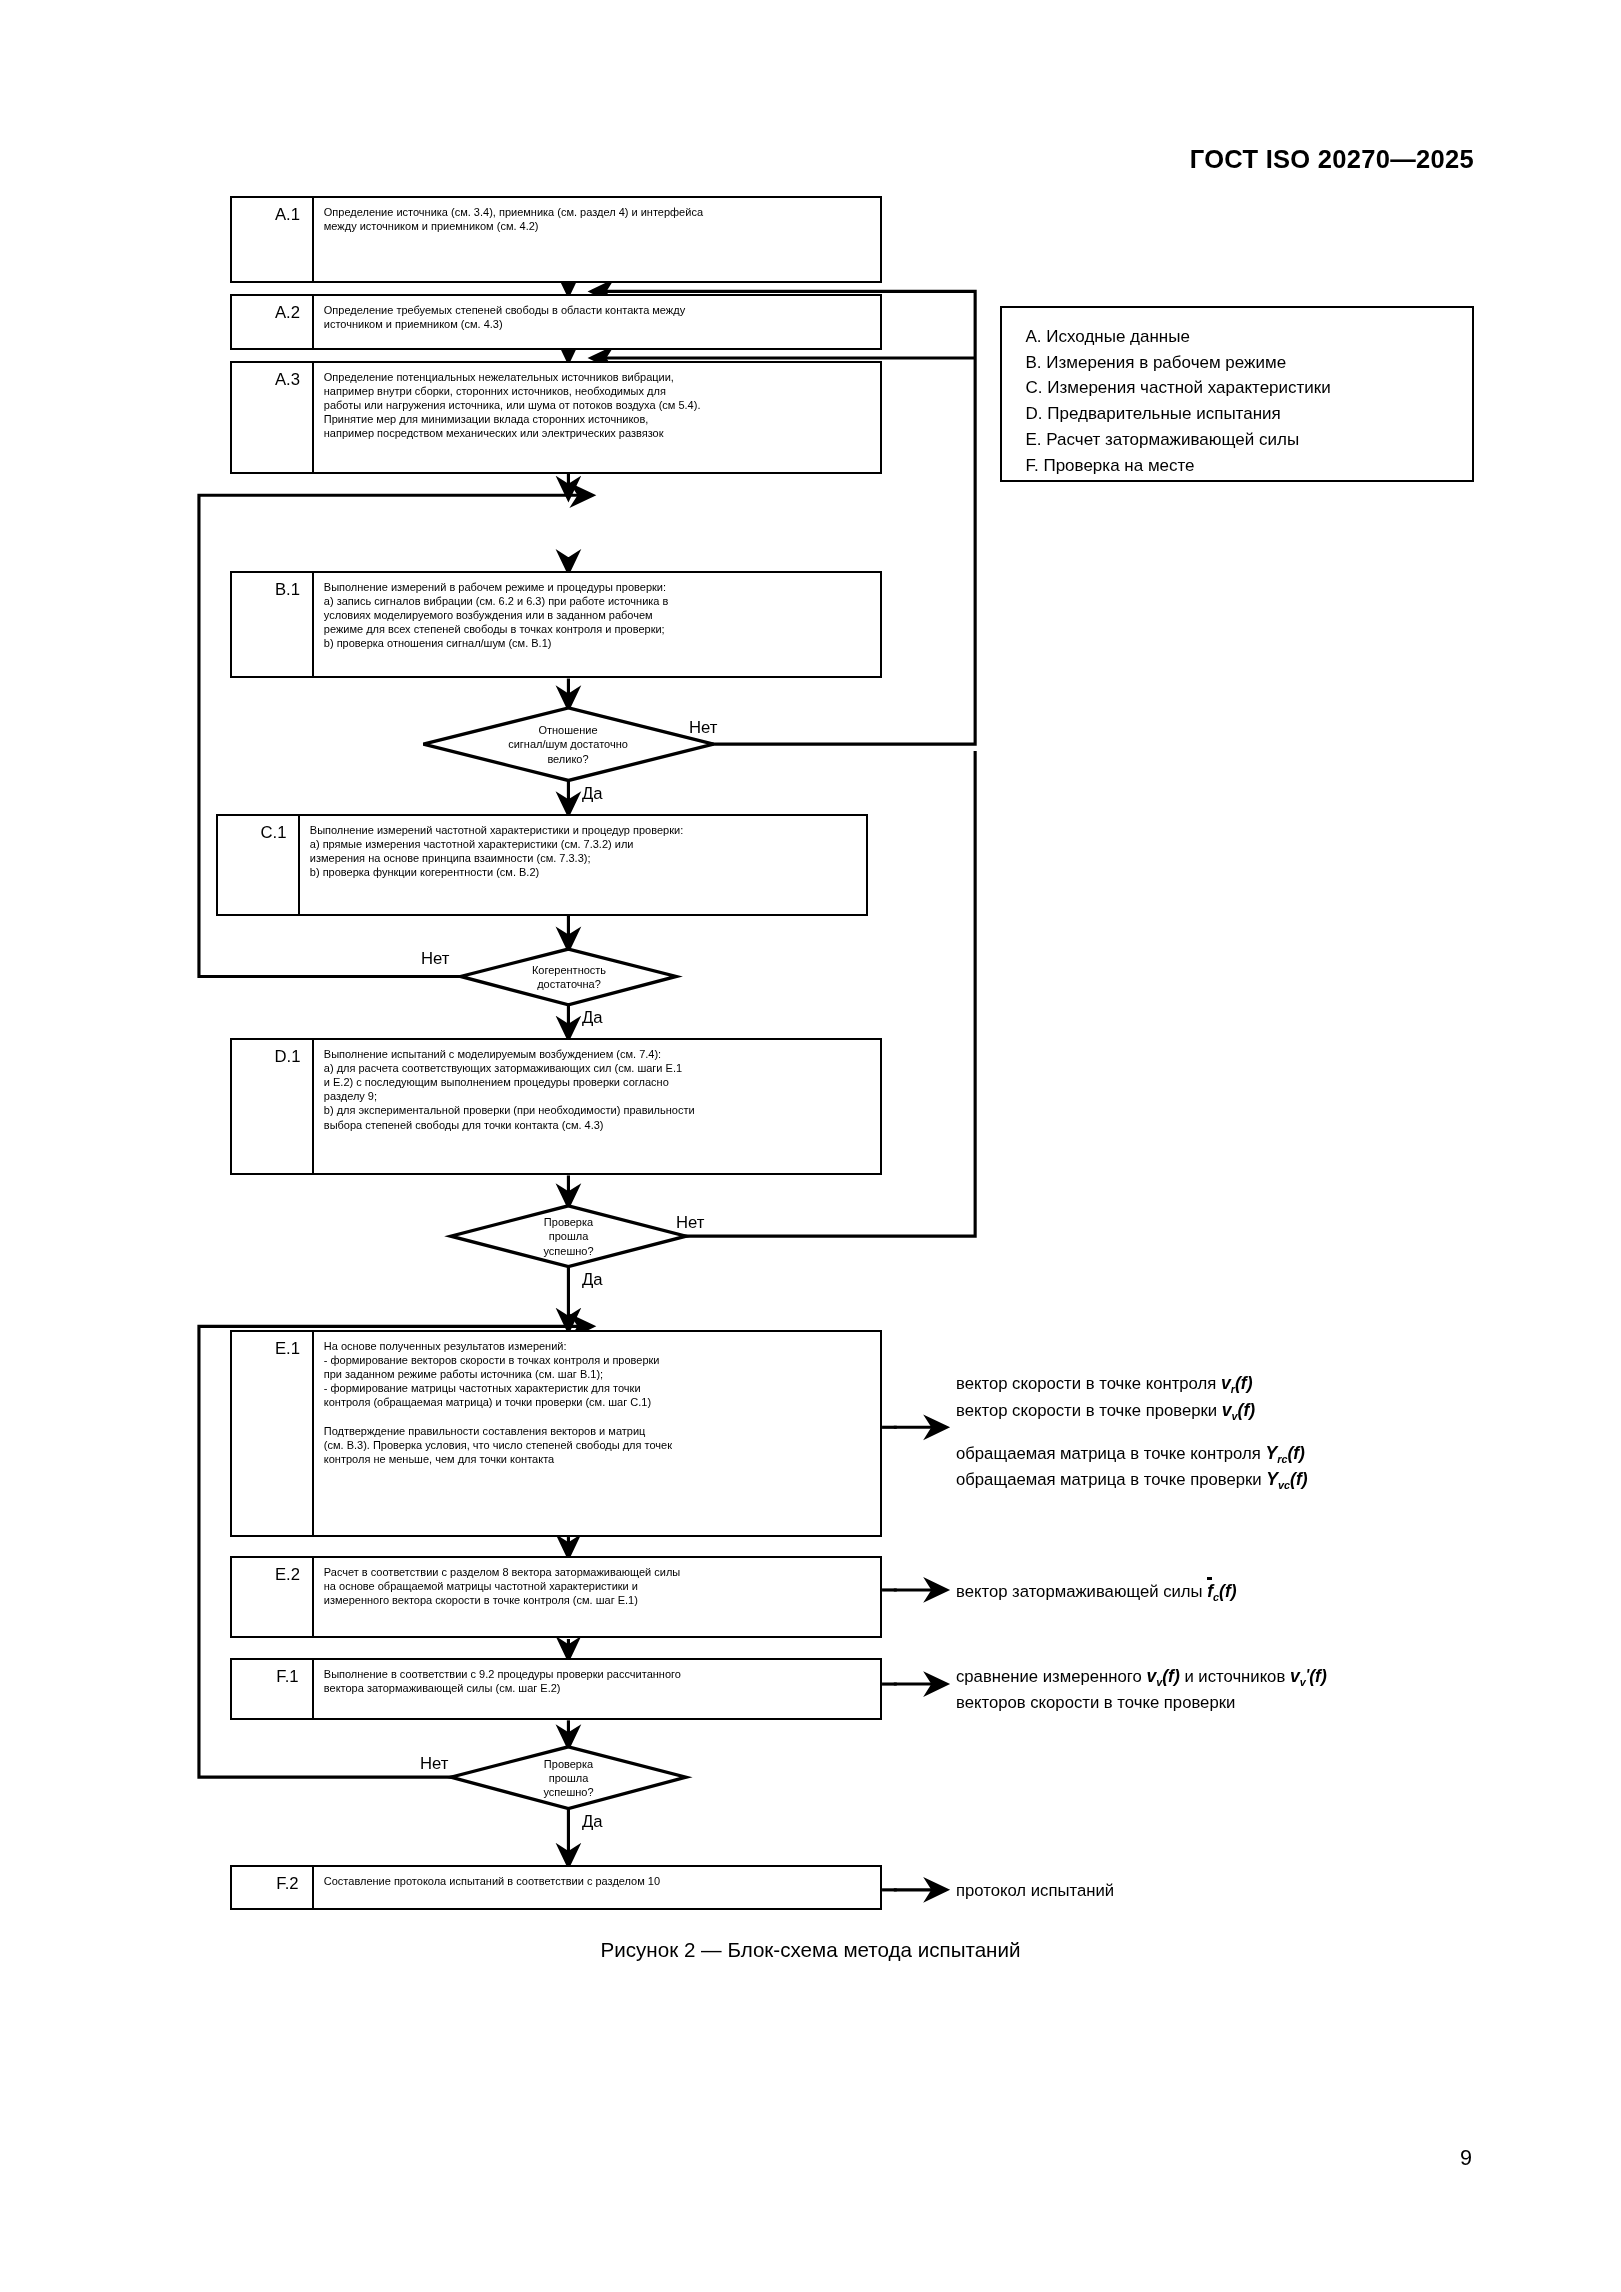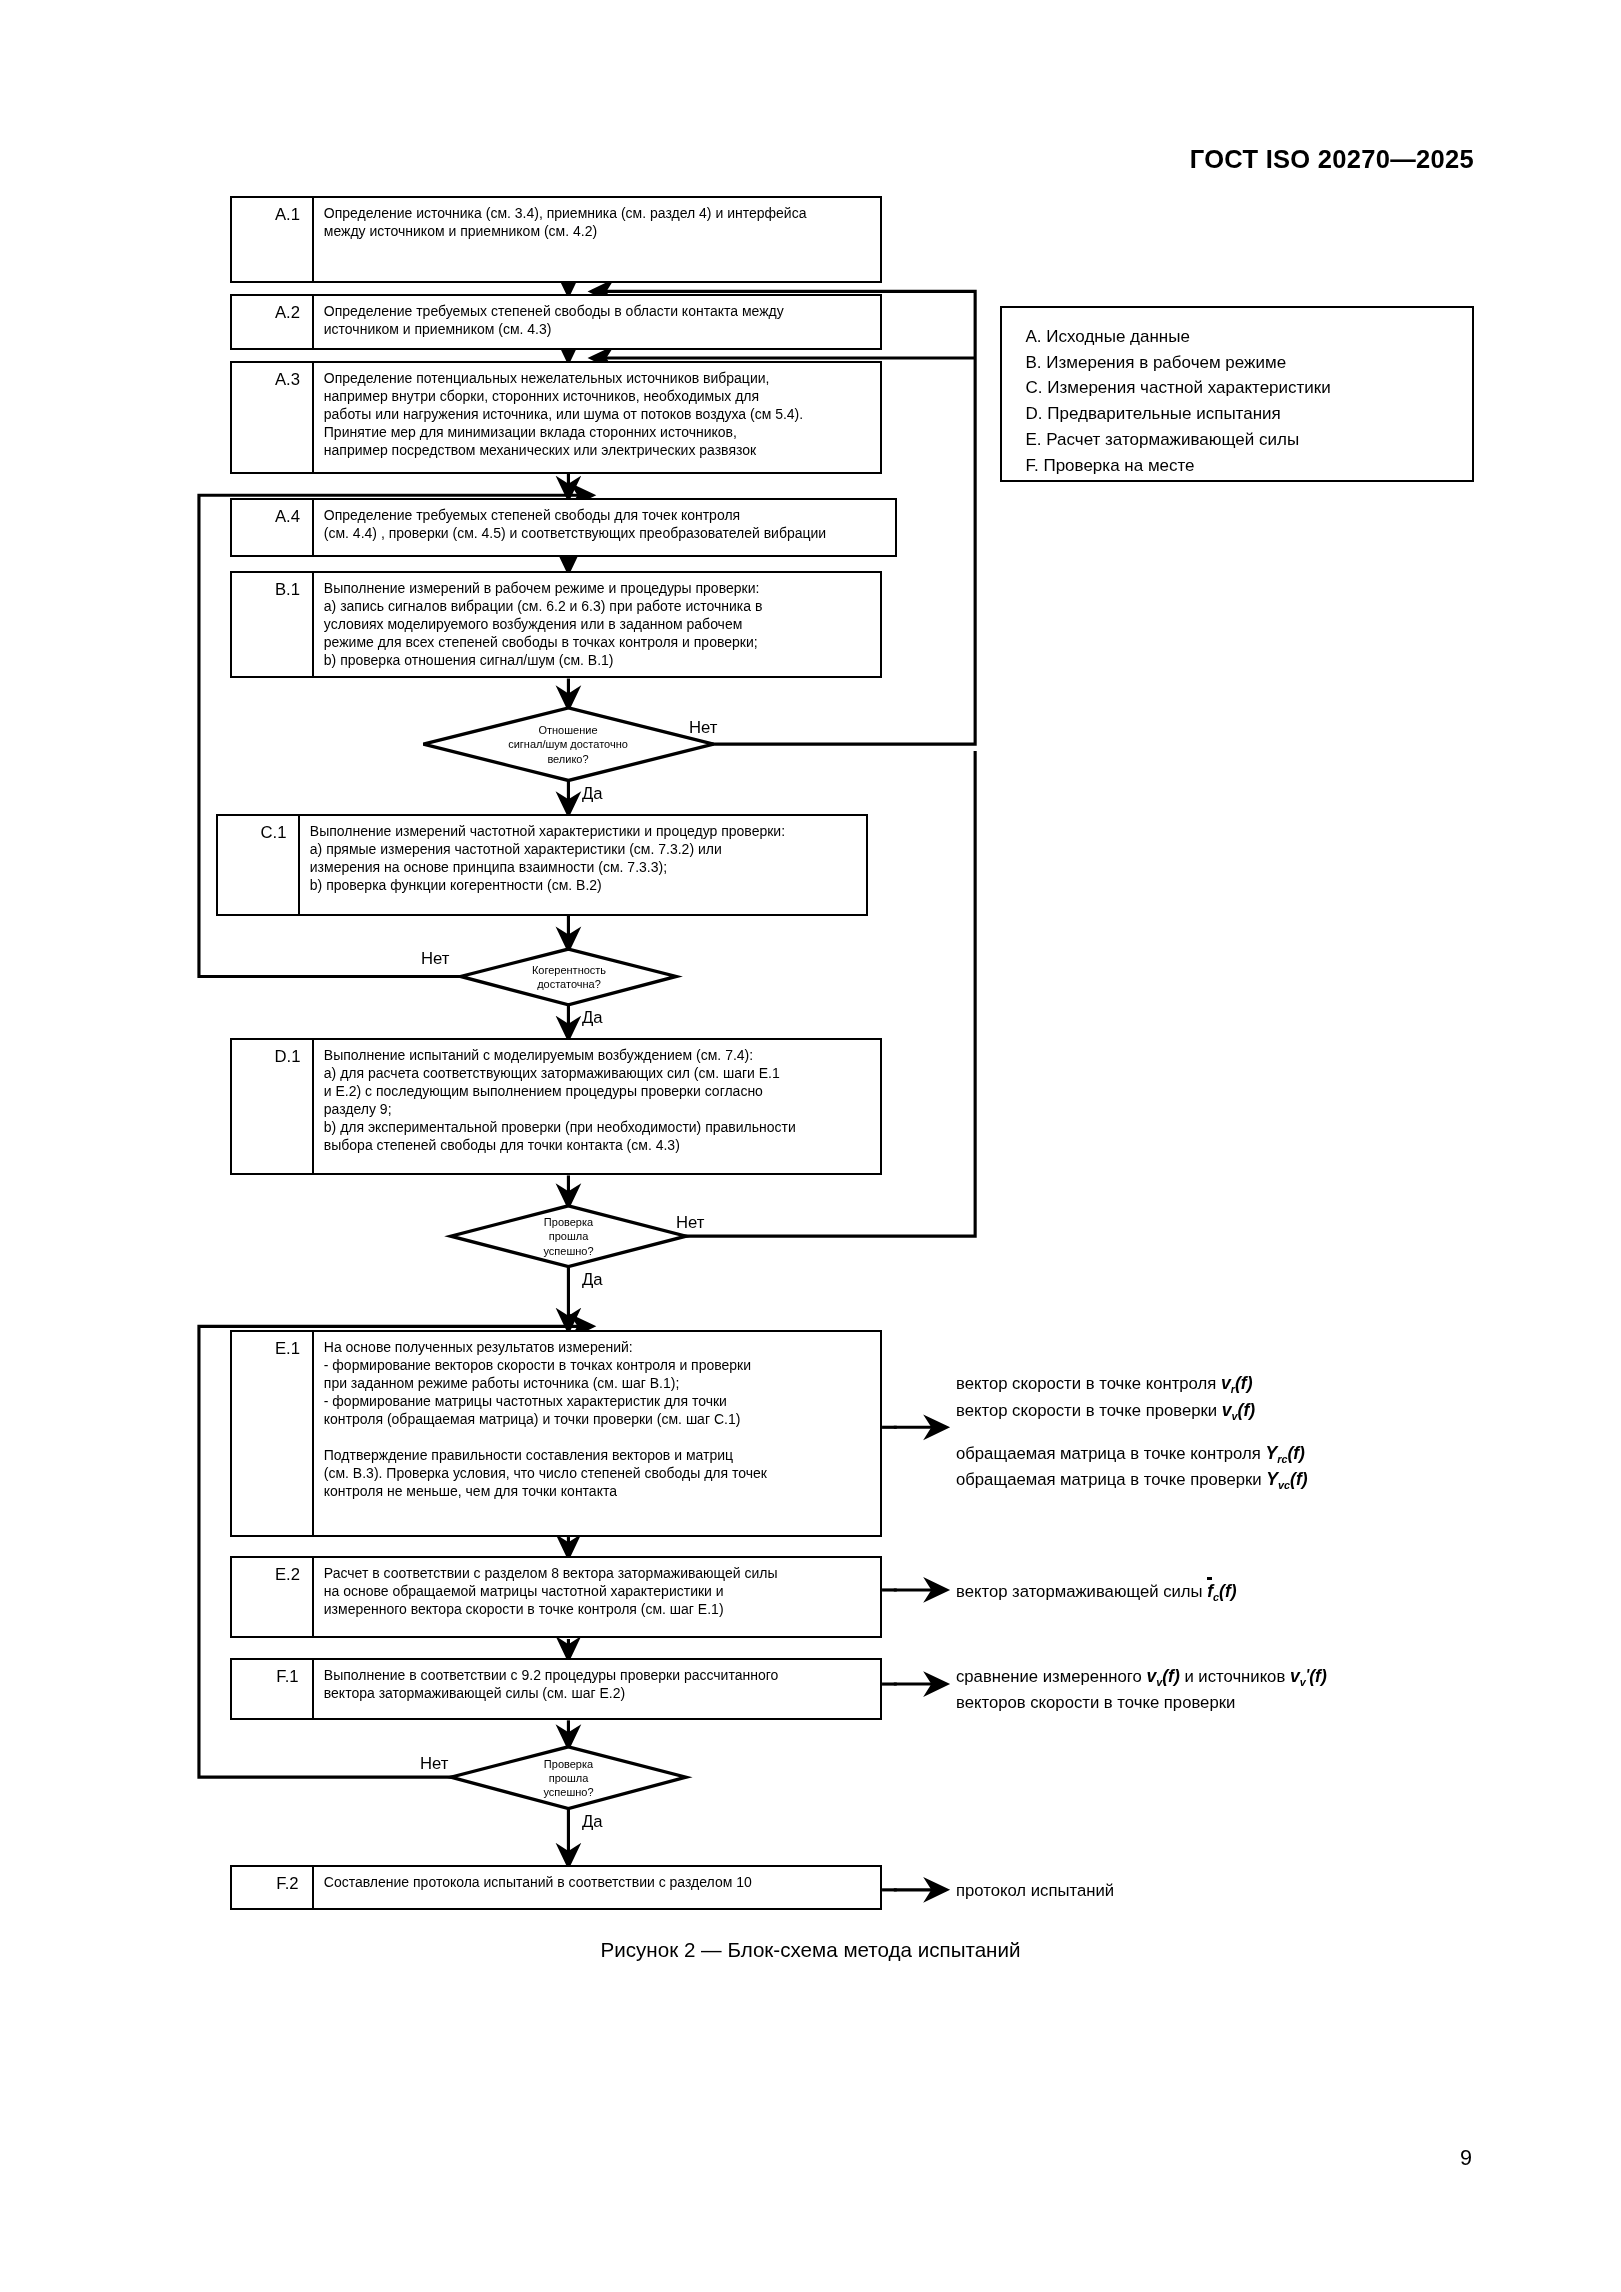--- a/index.html
+++ b/index.html
@@ -30,21 +30,21 @@
     position:absolute;box-sizing:border-box;
     border:2.9px solid #000;background:#fff;display:flex;align-items:stretch;
   }
   .pbox .tag{
     width:49px;flex:0 0 49px;border-right:2.9px solid #000;
     display:block;padding-top:6.9px;text-align:center;
     font-size:16.7px;line-height:1.25;padding-left:31px;
   }
   .pbox .body{
     flex:1 1 auto;padding:6.9px 7.8px 4.9px 9.8px;
-    font-size:14px;line-height:1.285;white-space:pre-line;
+    font-size:11px;line-height:1.285;white-space:pre-line;
   }
 
   
   .diamond{position:absolute;}
   .diamond .dtext{
     position:absolute;left:0;top:0;width:100%;height:100%;
     display:flex;flex-direction:column;align-items:center;justify-content:center;
     font-size:11px;line-height:1.3;text-align:center;white-space:pre-line;
   }
 
@@ -157,25 +157,20 @@
 
   <div class="pbox" style="left:230px;top:361px;width:652px;height:113px;">
     <span class="tag">A.3</span>
     <span class="body">Определение потенциальных нежелательных источников вибрации,
 например внутри сборки, сторонних источников, необходимых для
 работы или нагружения источника, или шума от потоков воздуха (см 5.4).
 Принятие мер для минимизации вклада сторонних источников,
 например посредством механических или электрических развязок</span>
   </div>
 
-  <div class="pbox" style="left:230px;top:498px;width:667px;height:59px;">
-    <span class="tag">A.4</span>
-    <span class="body">Определение требуемых степеней свободы для точек контроля
-(см. 4.4) , проверки (см. 4.5) и соответствующих преобразователей вибрации</span>
-  </div>
 
   <div class="pbox" style="left:230px;top:571px;width:652px;height:107px;">
     <span class="tag">B.1</span>
     <span class="body">Выполнение измерений в рабочем режиме и процедуры проверки:
 a) запись сигналов вибрации (см. 6.2 и 6.3) при работе источника в
 условиях моделируемого возбуждения или в заданном рабочем
 режиме для всех степеней свободы в точках контроля и проверки;
 b) проверка отношения сигнал/шум (см. B.1)</span>
   </div>
 

